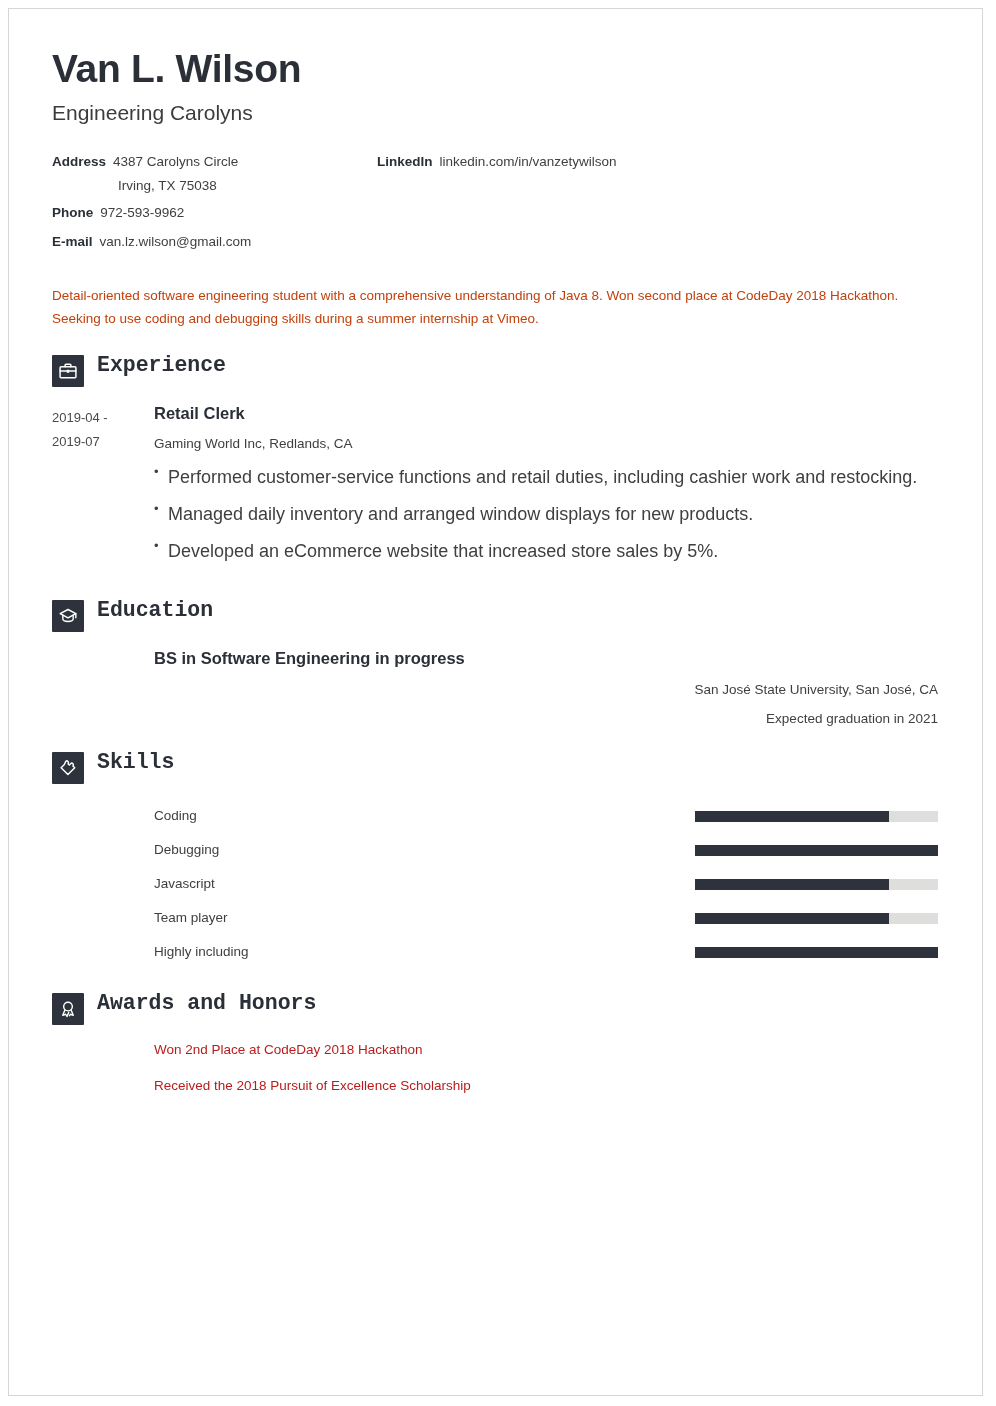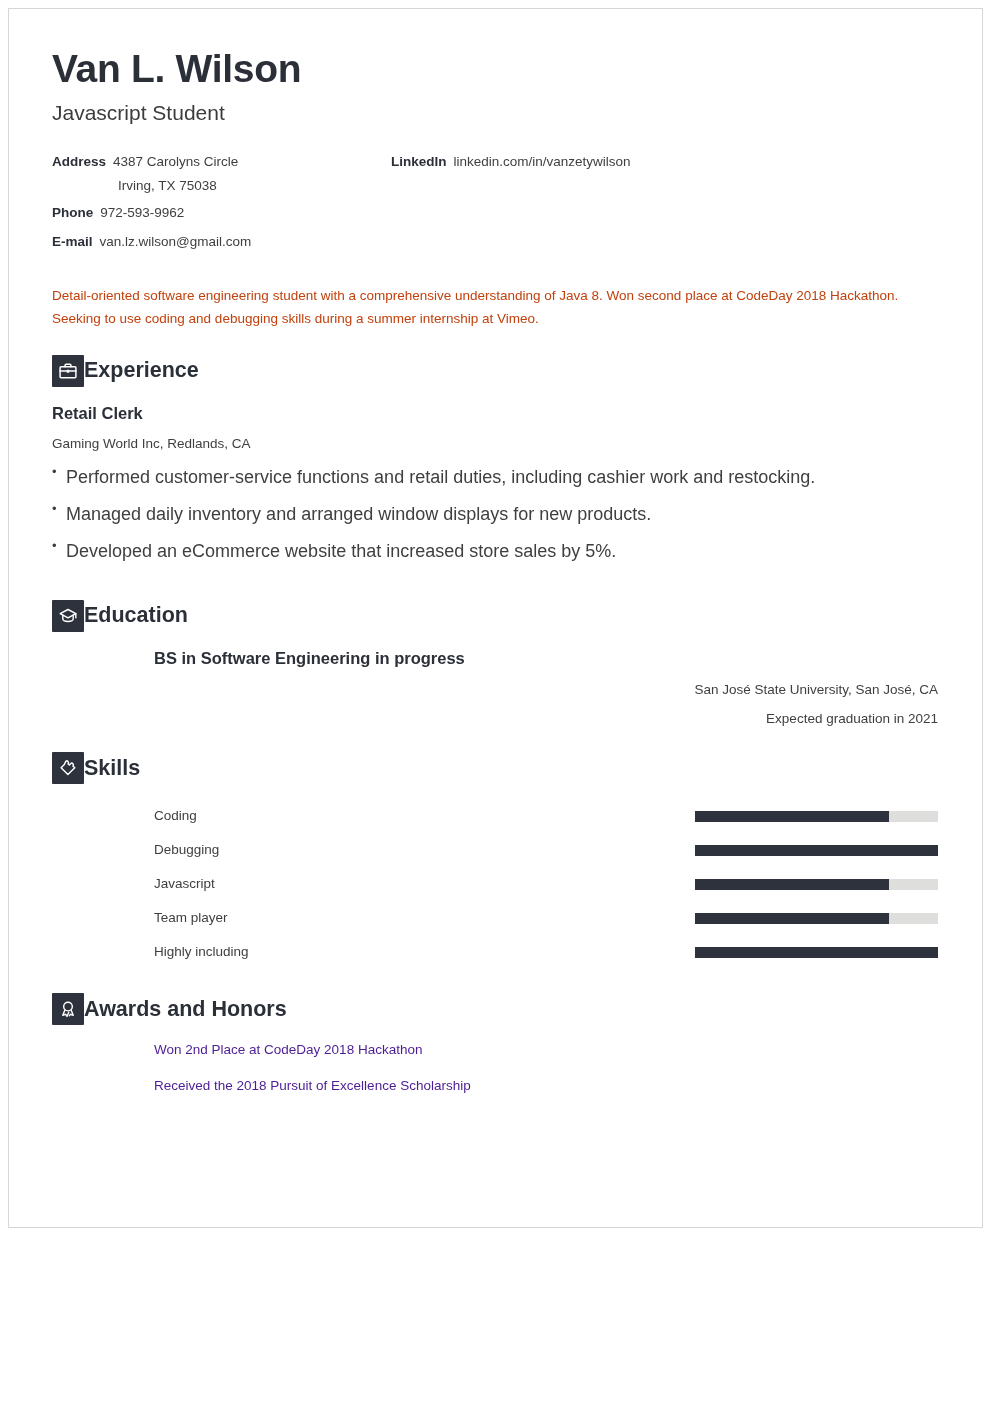--- a/index.html
+++ b/index.html
@@ -12,21 +12,21 @@
     height: 1406px;
     font-family: "Liberation Sans", sans-serif;
     color: #3a3a3a;
     -webkit-font-smoothing: antialiased;
   }
   .page {
     position: absolute;
     left: 8px;
     top: 8px;
     width: 975px;
-    height: 1220px;
+    height: 1388px;
     background: #ffffff;
     border: 1px solid #d6d6d6;
     box-sizing: border-box;
     overflow: hidden;
   }
   .inner {
     padding: 32px 44px 0 43px;
   }
 
   
@@ -53,21 +53,21 @@
     height: 110px;
   }
   .contact-col-left {
     position: absolute;
     left: 0;
     top: 0;
     width: 330px;
   }
   .contact-col-right {
     position: absolute;
-    left: 339px;
+    left: 325px;
     top: 0;
     width: 430px;
   }
   .c-row {
     display: flex;
     align-items: baseline;
     margin-bottom: 9px;
     font-size: 13.5px;
     line-height: 1.45;
   }
@@ -106,21 +106,22 @@
     color: #c2410c;
     max-width: 880px;
   }
 
   
   .section {
     margin-top: 24px;
   }
   .sec-head {
     display: flex;
-    align-items: center;
+    gap: 13px;
+    font-family: Liberation Mono, monospace;
   }
   .sec-icon {
     width: 32px;
     height: 32px;
     background: #2e323c;
     display: flex;
     align-items: center;
     justify-content: center;
     flex: 0 0 32px;
     border-radius: 1px;
@@ -239,34 +240,34 @@
     background: #2e323c;
   }
 
   
   .awards-list {
     margin-top: 15px;
     padding-left: 102px;
   }
   .award-item {
     font-size: 13.5px;
-    color: #4c1d95;
+    color: #b91c1c;
     line-height: 1.45;
     margin-bottom: 16px;
   }
 </style>
 </head>
 <body>
 
 <div class="page">
   <div class="inner">
 
     <div>
       <div class="name">Van L. Wilson</div>
-      <div class="job-title">Javascript Student</div>
+      <div class="job-title">Engineering Carolyns</div>
     </div>
 
     <div class="contact">
       <div class="contact-col-left">
 
         <div class="c-row addr">
           <span class="c-label">Address</span><span class="c-value">4387 Carolyns Circle</span>
           <span class="addr-line2">Irving, TX 75038</span>
         </div>
 
@@ -299,20 +300,24 @@
             <rect x="2.5" y="7" width="19" height="13" rx="1.2"></rect>
             <path d="M8.5 7V5.2c0-.7.6-1.2 1.3-1.2h4.4c.7 0 1.3.5 1.3 1.2V7"></path>
             <path d="M2.5 12h19"></path>
             <rect x="10.4" y="10.6" width="3.2" height="3.4" rx="0.6" fill="#ffffff" stroke="none"></rect>
           </svg>
         </span>
         <span class="sec-title">Experience</span>
       </div>
 
       <div class="exp-entry">
+        <div class="exp-dates">
+          <div>2019-04 -</div>
+          <div>2019-07</div>
+        </div>
         <div class="exp-body">
           <div class="exp-role">Retail Clerk</div>
           <div class="exp-company">Gaming World Inc, Redlands, CA</div>
           <ul class="bullets">
             <li>Performed customer-service functions and retail duties, including cashier work and restocking.</li>
             <li>Managed daily inventory and arranged window displays for new products.</li>
             <li>Developed an eCommerce website that increased store sales by 5%.</li>
           </ul>
         </div>
       </div>

